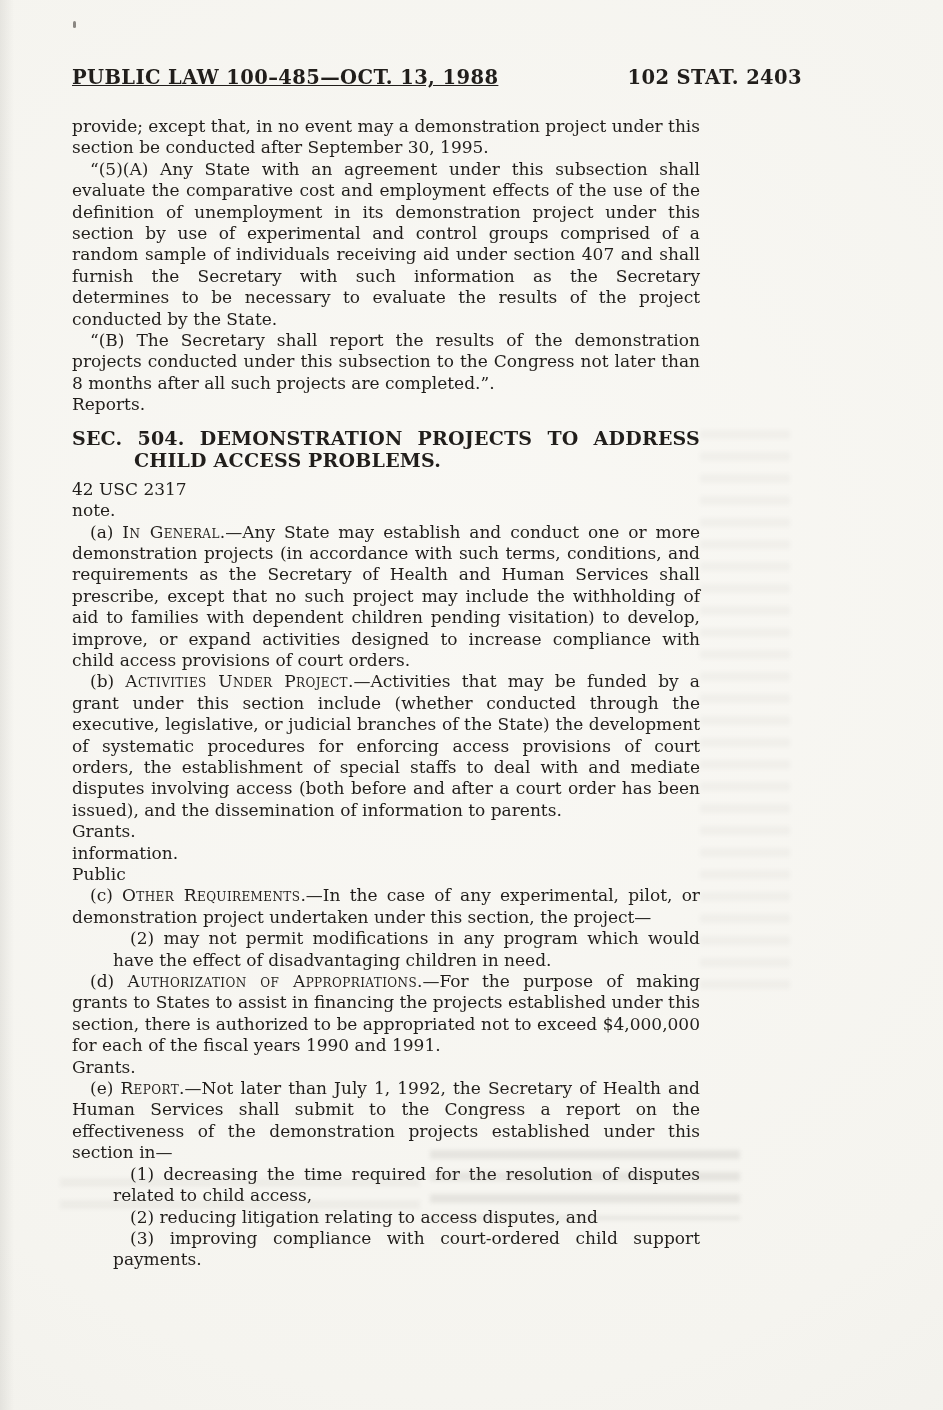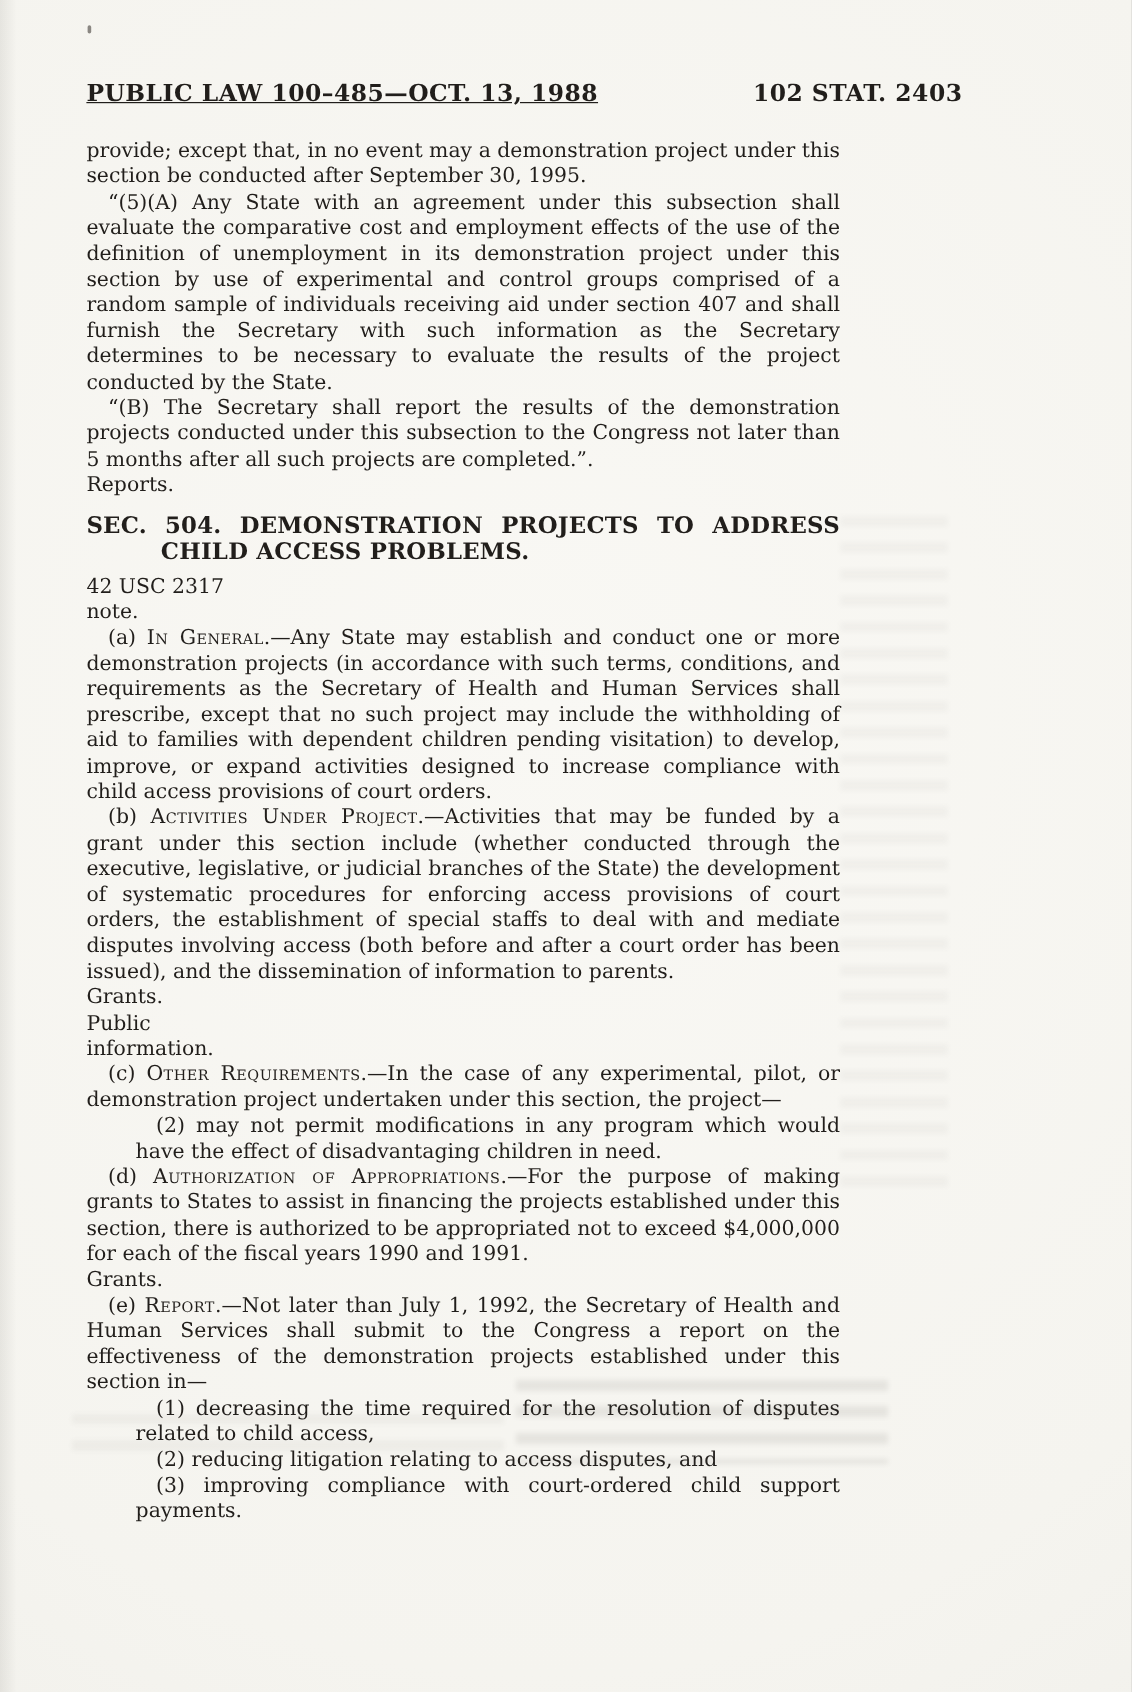--- a/index.html
+++ b/index.html
@@ -66,21 +66,21 @@
     <span class="stat-page">102 STAT. 2403</span>
   </div>
 
   <div class="column">
 
     <p class="no-indent"><span>provide; except that, in no event may a demonstration project under this section be conducted after September 30, 1995.</span></p>
 
     <p><span>“(5)(A) Any State with an agreement under this subsection shall evaluate the comparative cost and employment effects of the use of the definition of unemployment in its demonstration project under this section by use of experimental and control groups comprised of a random sample of individuals receiving aid under section 407 and shall furnish the Secretary with such information as the Secretary determines to be necessary to evaluate the results of the project conducted by the State.</span></p>
 
     <p>
-      <span>“(B) The Secretary shall report the results of the demonstration projects conducted under this subsection to the Congress not later than 5 months after all such projects are completed.”.</span>
+      <span>“(B) The Secretary shall report the results of the demonstration projects conducted under this subsection to the Congress not later than 8 months after all such projects are completed.”.</span>
       <span class="note">
         </span></p>
       <div>Reports.</div>
 
     <p></p>
 
     <p class="sec-heading">
       <span>SEC. 504.</span>
       <span>DEMONSTRATION PROJECTS TO ADDRESS CHILD ACCESS PROBLEMS.</span>
       <span class="note">
@@ -88,22 +88,22 @@
       <div>42 USC 2317</div>
         <div>note.</div>
 
     <p></p>
 
     <p><span>(a) </span><span class="sc">In General</span><span>.—Any State may establish and conduct one or more demonstration projects (in accordance with such terms, conditions, and requirements as the Secretary of Health and Human Services shall prescribe, except that no such project may include the withholding of aid to families with dependent children pending visitation) to develop, improve, or expand activities designed to increase compliance with child access provisions of court orders.</span></p>
 
     <p><span>(b) </span><span class="sc">Activities Under Project</span><span>.—Activities that may be funded by a grant under this section include (whether conducted through the executive, legislative, or judicial branches of the State) the development of systematic procedures for enforcing access provisions of court orders, the establishment of special staffs to deal with and mediate disputes involving access (both before and after a court order has been issued), and the dissemination of information to parents.</span><span class="note">
         </span></p>
       <div>Grants.</div>
+        <div>information.</div>
         <div>Public</div>
-        <div>information.</div>
       <p></p>
 
     <p><span>(c) </span><span class="sc">Other Requirements</span><span>.—In the case of any experimental, pilot, or demonstration project undertaken under this section, the project—</span></p>
 
 
     <p class="sub"><span>(2) may not permit modifications in any program which would have the effect of disadvantaging children in need.</span></p>
 
     <p><span>(d) </span><span class="sc">Authorization of Appropriations</span><span>.—For the purpose of making grants to States to assist in financing the projects established under this section, there is authorized to be appropriated not to exceed $4,000,000 for each of the fiscal years 1990 and 1991.</span><span class="note">
         </span></p>
       <div>Grants.</div>

